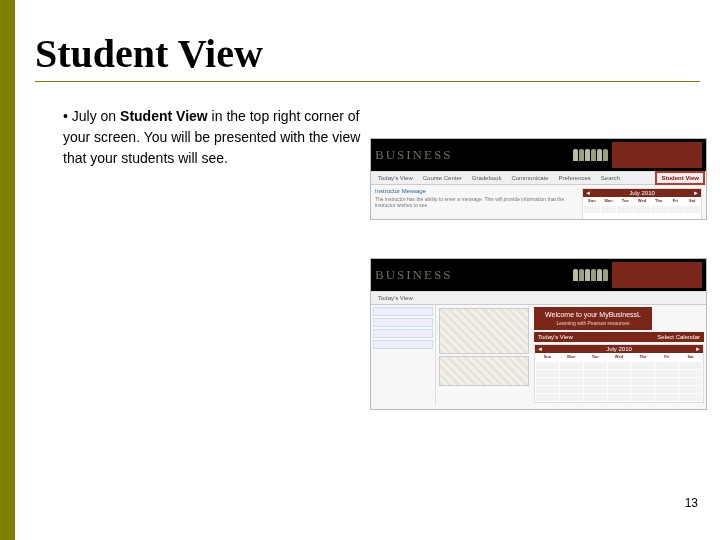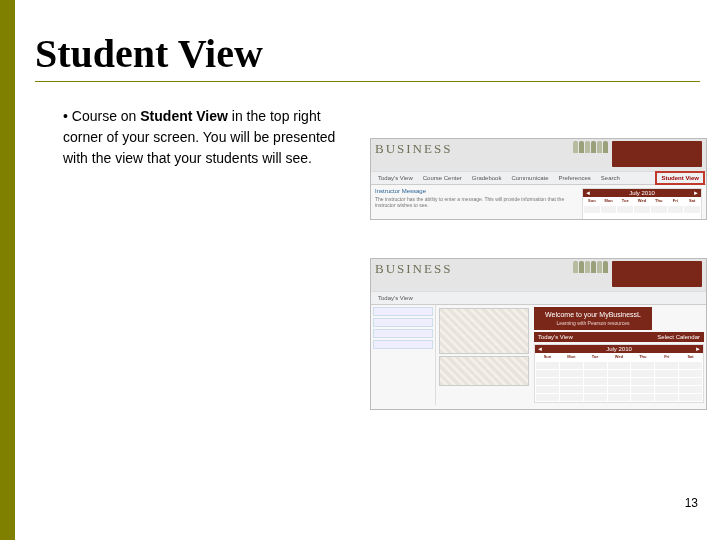--- a/index.html
+++ b/index.html
@@ -10,21 +10,21 @@
   .title-rule{height:1px;background:#808000;margin:4px 20px 0 20px}
   .body-text{font-size:14px;line-height:1.55;margin:18px 0 0 22px;width:300px}
   .bullet-block{margin:24px 0 0 48px;width:300px;font-size:14px;line-height:1.5}
   .bullet-block .lead{display:inline}
   .bold{font-weight:bold}
   .pagenum{position:absolute;right:22px;bottom:30px;font-size:12px}
   
   .shot{position:absolute;border:1px solid #bbb;background:#f7f7f7;font-size:5px;color:#555;overflow:hidden}
   .shot1{left:355px;top:138px;width:335px;height:80px}
   .shot2{left:355px;top:258px;width:335px;height:150px}
-  .shot .bizbar{display:flex;height:28px;padding:2px 4px;background:#e5e5e5;border-bottom:1px solid #ddd}
+  .shot .bizbar{display:flex;align-items:center;height:28px;padding:2px 4px;background:#000000;border-bottom:1px solid #ddd}
   .shot .biz{font-family:Georgia,serif;font-size:13px;letter-spacing:2px;color:#707058;font-weight:500}
   .shot .people{margin-left:auto;display:flex;gap:1px}
   .shot .people span{display:inline-block;width:5px;height:12px;border-radius:2px 2px 0 0;background:#9aa07a}
   .shot .people span:nth-child(odd){background:#b7bba0}
   .shot .userbox{width:90px;height:26px;background:#7a2618;margin-left:4px;border-radius:1px}
   .shot .tabs{display:flex;gap:4px;padding:2px 4px;background:#eef0f2;border-bottom:1px solid #ccc;font-size:6px;color:#555}
   .shot .tabs span{padding:1px 3px}
   .shot .svlink{margin-left:auto;outline:2px solid #c0392b;outline-offset:1px;color:#900;font-weight:bold}
   .shot .row{display:flex;padding:3px 4px;gap:4px}
   .shot .msgarea{flex:1;min-height:34px;font-size:5px;color:#777}
@@ -50,21 +50,21 @@
 
 <div class="accent-bar"></div>
 
 <div class="slide">
 
   <div class="title">Student View</div>
   <div class="title-rule"></div>
 
 
   <div class="bullet-block">
-    <span class="lead">• Course on </span><span class="bold lead">Student View</span><span class="lead"> in the top right corner of your screen. You will be presented with the view that your students will see.</span>
+    <span class="lead">• July on </span><span class="bold lead">Student View</span><span class="lead"> in the top right corner of your screen. You will be presented with the view that your students will see.</span>
   </div>
 
   <div class="shot shot1">
     <div class="bizbar">
       <span class="biz">BUSINESS</span>
       <span class="people">
           <span></span>
           <span></span>
           <span></span>
           <span></span>

